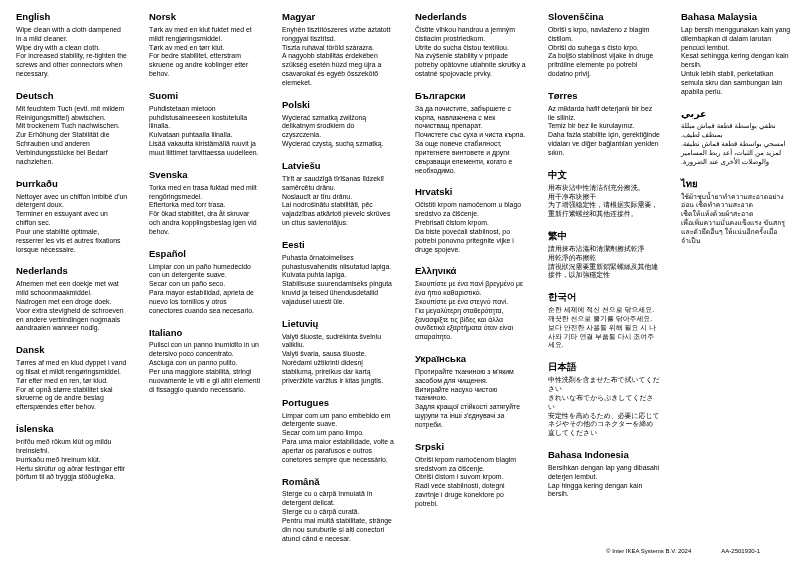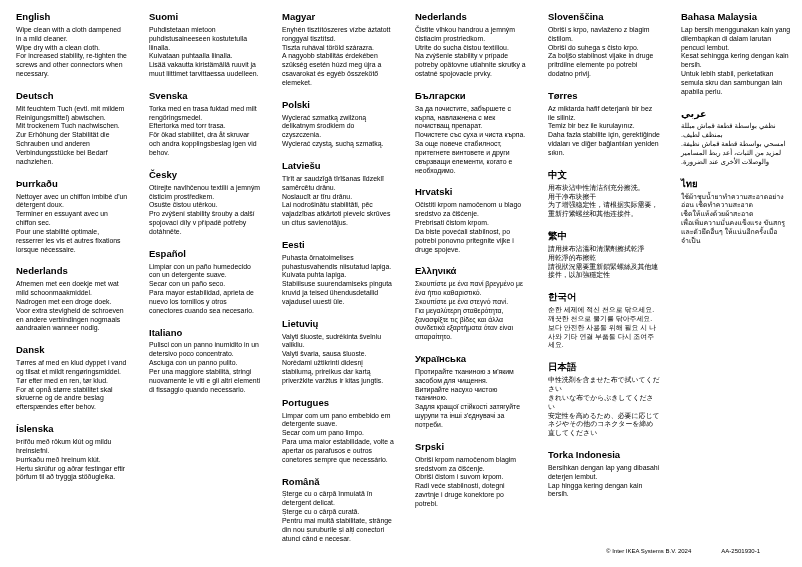--- a/index.html
+++ b/index.html
@@ -84,38 +84,38 @@
         </section>
         <section class="lang-section">
           <h2 class="lang-heading">Íslenska</h2>
           <p class="para">Þrífðu með rökum klút og mildu hreinsiefni.</p>
           <p class="para">Þurrkaðu með hreinum klút.</p>
           <p class="para">Hertu skrúfur og aðrar festingar eftir þörfum til að tryggja stöðugleika.</p>
         </section>
       </div>
       <div class="column">
         <section class="lang-section">
+          <h2 class="lang-heading">Norsk</h2>
+          <p class="para">Tørk av med en klut fuktet med et mildt rengjøringsmiddel.</p>
+          <p class="para">Tørk av med en tørr klut.</p>
+          <p class="para">For bedre stabilitet, etterstram skruene og andre koblinger etter behov.</p>
+        </section>
+        <section class="lang-section">
           <h2 class="lang-heading">Suomi</h2>
           <p class="para">Puhdistetaan mietoon puhdistusaineeseen kostutetulla liinalla.</p>
           <p class="para">Kuivataan puhtaalla liinalla.</p>
           <p class="para">Lisää vakautta kiristämällä ruuvit ja muut liittimet tarvittaessa uudelleen.</p>
         </section>
         <section class="lang-section">
           <h2 class="lang-heading">Svenska</h2>
           <p class="para">Torka med en trasa fuktad med milt rengöringsmedel.</p>
           <p class="para">Eftertorka med torr trasa.</p>
           <p class="para">För ökad stabilitet, dra åt skruvar och andra kopplingsbeslag igen vid behov.</p>
         </section>
         <section class="lang-section">
-          <h2 class="lang-heading">Česky</h2>
-          <p class="para">Otírejte navlhčenou textilií a jemným čisticím prostředkem.</p>
-          <p class="para">Osušte čistou utěrkou.</p>
-          <p class="para">Pro zvýšení stability šrouby a další spojovací díly v případě potřeby dotáhněte.</p>
-        </section>
-        <section class="lang-section">
           <h2 class="lang-heading">Español</h2>
           <p class="para">Limpiar con un paño humedecido con un detergente suave.</p>
           <p class="para">Secar con un paño seco.</p>
           <p class="para">Para mayor estabilidad, aprieta de nuevo los tornillos y otros conectores cuando sea necesario.</p>
         </section>
         <section class="lang-section">
           <h2 class="lang-heading">Italiano</h2>
           <p class="para">Pulisci con un panno inumidito in un detersivo poco concentrato.</p>
           <p class="para">Asciuga con un panno pulito.</p>
           <p class="para">Per una maggiore stabilità, stringi nuovamente le viti e gli altri elementi di fissaggio quando necessario.</p>
@@ -233,21 +233,21 @@
           <p class="para">깨끗한 천으로 물기를 닦아주세요.</p>
           <p class="para">보다 안전한 사용을 위해 필요 시 나사와 기타 연결 부품을 다시 조여주세요.</p>
         </section>
         <section class="lang-section">
           <h2 class="lang-heading">日本語</h2>
           <p class="para">中性洗剤を含ませた布で拭いてください</p>
           <p class="para">きれいな布でからぶきしてください</p>
           <p class="para">安定性を高めるため、必要に応じてネジやその他のコネクターを締め直してください</p>
         </section>
         <section class="lang-section">
-          <h2 class="lang-heading">Torka Indonesia</h2>
+          <h2 class="lang-heading">Bahasa Indonesia</h2>
           <p class="para">Bersihkan dengan lap yang dibasahi deterjen lembut.</p>
           <p class="para">Lap hingga kering dengan kain bersih.</p>
         </section>
       </div>
       <div class="column">
         <section class="lang-section">
           <h2 class="lang-heading">Bahasa Malaysia</h2>
           <p class="para">Lap bersih menggunakan kain yang dilembapkan di dalam larutan pencuci lembut.</p>
           <p class="para">Kesat sehingga kering dengan kain bersih.</p>
           <p class="para">Untuk lebih stabil, perketatkan semula skru dan sambungan lain apabila perlu.</p>

